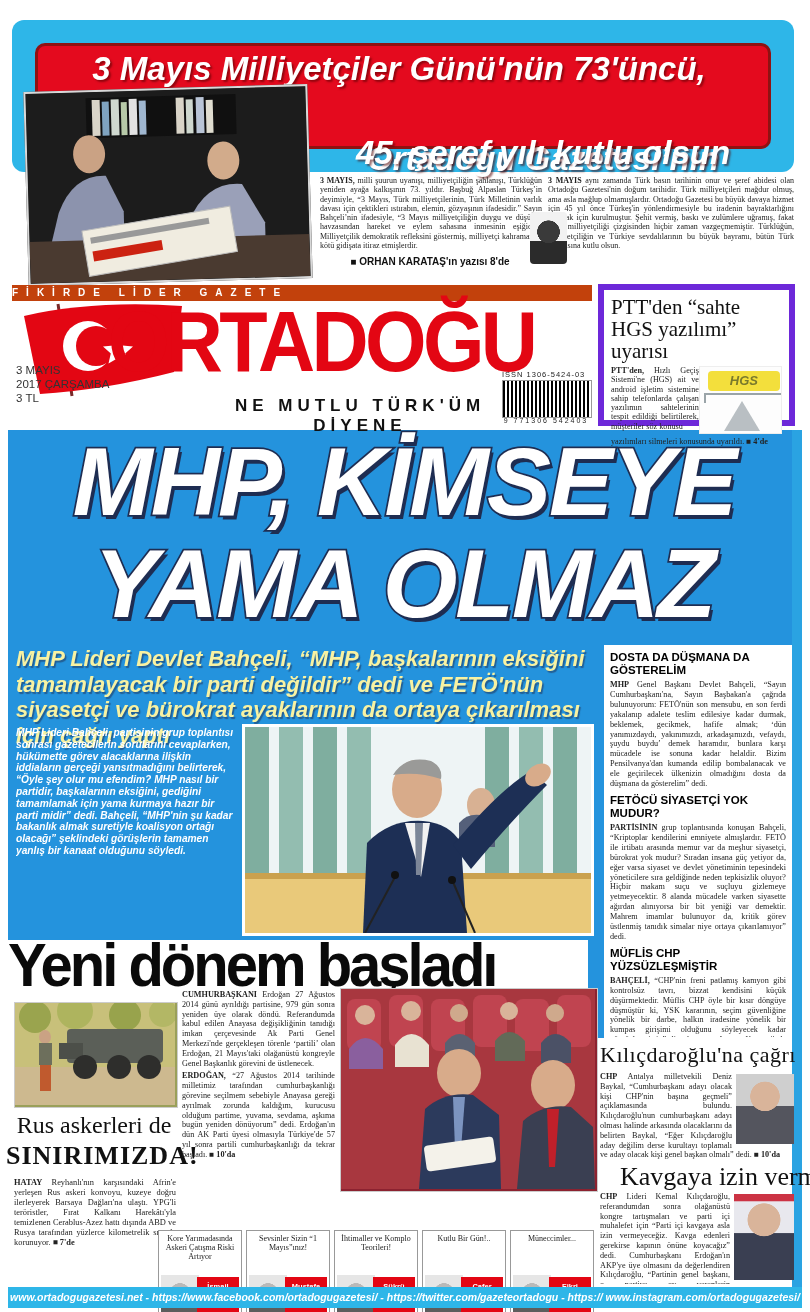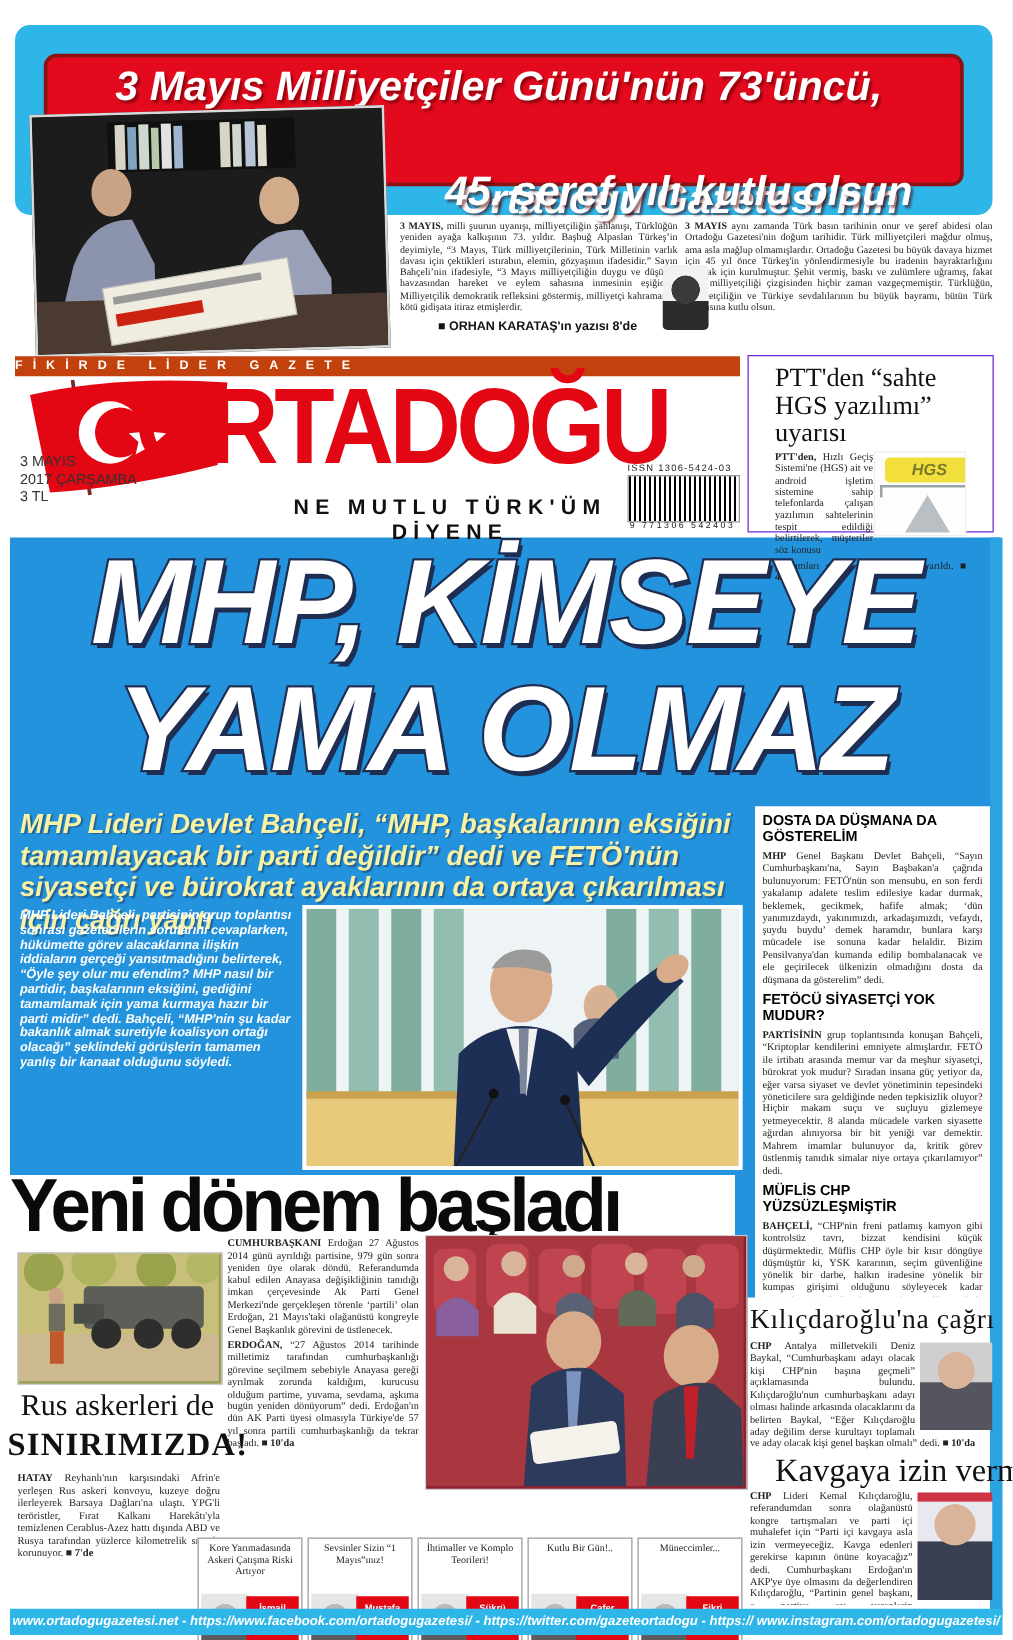--- a/index.html
+++ b/index.html
@@ -33,21 +33,21 @@
       font-weight:bold;font-size:10px;letter-spacing:8px;text-align:left;line-height:16px;}
   .logo-title{left:108px;top:292px;width:500px;color:#e30613;font-weight:900;font-size:86px;
       letter-spacing:-4px;transform:scaleX(.92);transform-origin:left top;white-space:nowrap;}
   .date-block{left:16px;top:363px;font-size:11.5px;color:#333;line-height:14px;font-family:"Liberation Sans",sans-serif;}
   .motto{left:190px;top:396px;width:340px;text-align:center;font-size:17px;letter-spacing:5px;color:#111;font-weight:600;}
   .issn{left:502px;top:370px;font-size:7.5px;color:#222;letter-spacing:1px;}
   .barcode{left:502px;top:380px;width:88px;height:36px;background:repeating-linear-gradient(90deg,#000 0 2px,#fff 2px 4px);border:1px solid #999;}
   .barcode-digits{left:502px;top:417px;width:88px;font-size:7px;color:#222;text-align:center;letter-spacing:2px;}
 
   
-  .ptt-box{left:598px;top:284px;width:197px;height:142px;border:1px solid #6d28d9;box-sizing:border-box;padding:6px 21px;background:#fff;}
+  .ptt-box{left:598px;top:284px;width:197px;height:142px;border:6px solid #6d28d9;box-sizing:border-box;padding:6px 7px;background:#fff;}
   .ptt-h{font-family:"Liberation Serif",serif;font-size:21px;line-height:22px;color:#111;}
   .ptt-row{display:flex;margin-top:4px;}
   .ptt-text{width:52%;font-size:8.2px;line-height:9.3px;}
   .ptt-img{width:48%;height:66px;position:relative;background:#fdfdfd;border:1px solid #eee;overflow:hidden;}
   .hgs-sign{position:absolute;left:8px;top:4px;width:72px;height:20px;background:#f3df3c;border-radius:4px;
       color:#7a7a2c;font-weight:900;font-style:italic;font-size:13px;text-align:center;line-height:20px;}
   .gantry{position:absolute;left:4px;top:26px;width:80px;height:8px;border:2px solid #9aa4a8;border-bottom:none;}
   .road{position:absolute;left:24px;top:34px;width:0;height:0;border-left:18px solid transparent;border-right:18px solid transparent;border-bottom:30px solid #b9bfc3;}
   .ptt-last{font-size:8.2px;line-height:9.3px;margin-top:3px;}
 

